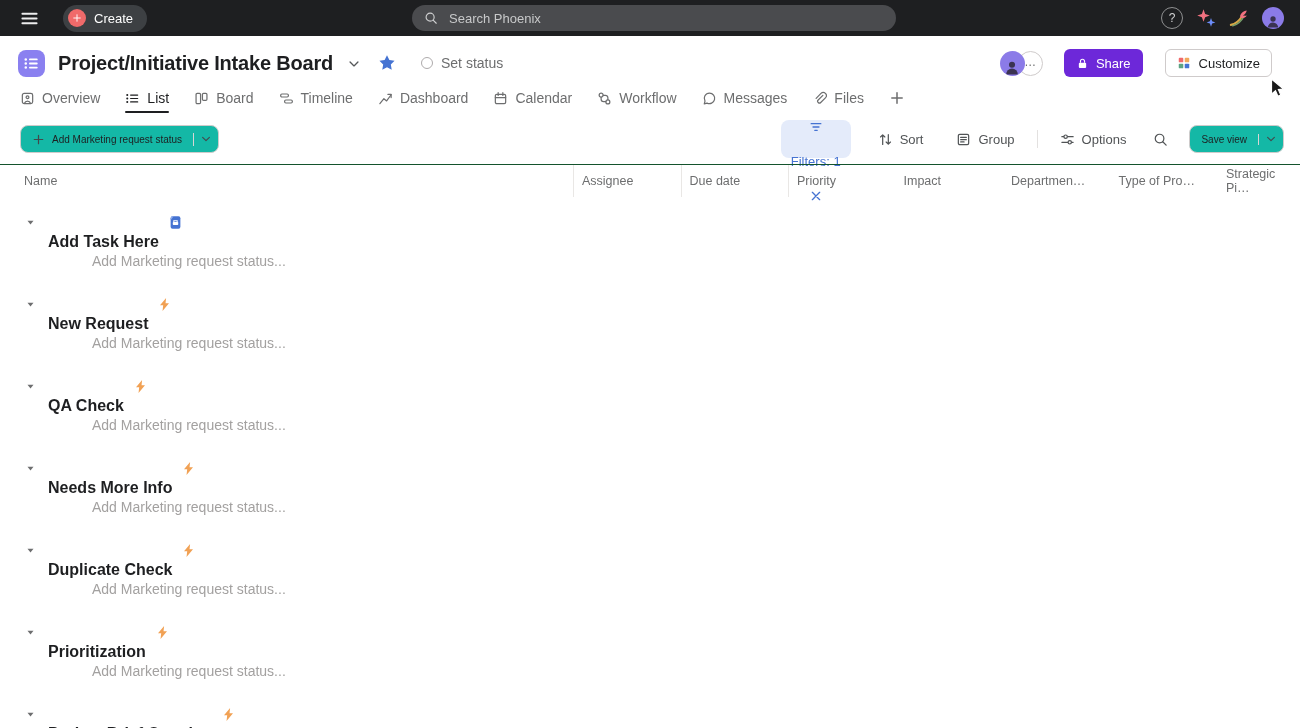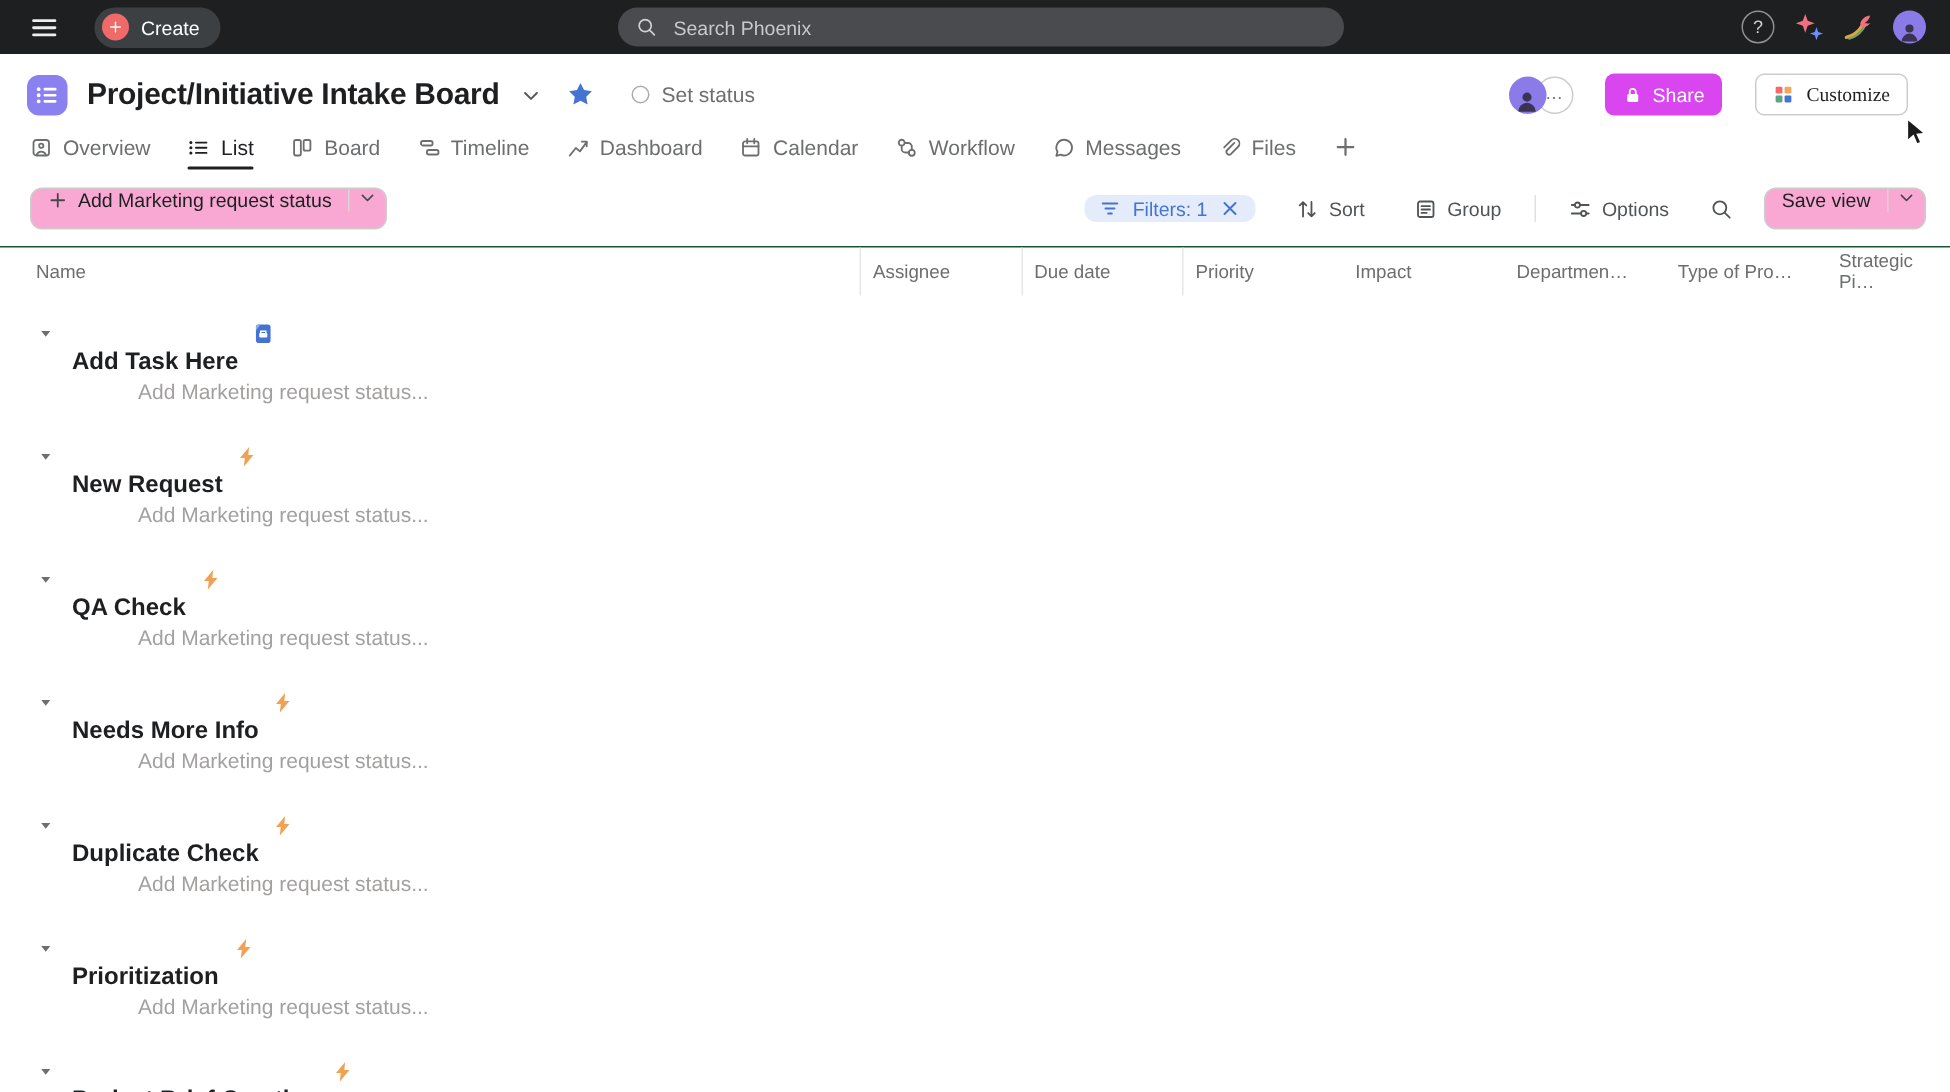--- a/index.html
+++ b/index.html
@@ -42,49 +42,49 @@
   .status-chip{display:flex;align-items:center;gap:8px;margin-left:16px;color:#6d6e6f;
     font-size:14px;cursor:pointer;}
   .status-circle{width:12px;height:12px;border:1.2px solid #aeabac;border-radius:50%;box-sizing:border-box;}
   .title-right{margin-left:auto;display:flex;align-items:center;}
   .member-avatar{width:25px;height:25px;border-radius:50%;background:#8b7be8;overflow:hidden;
     display:flex;align-items:flex-end;justify-content:center;position:relative;z-index:2;cursor:pointer;}
   .member-avatar .icon{width:18px;height:18px;}
   .more-btn{width:25px;height:25px;border-radius:50%;border:1px solid #cfcbcb;background:#fff;
     margin-left:-7px;display:flex;align-items:center;justify-content:center;color:#6d6e6f;
     font-size:12px;letter-spacing:0.5px;z-index:1;font-family:inherit;cursor:pointer;padding-bottom:4px;box-sizing:border-box;}
-  .share-btn{display:flex;align-items:center;gap:7px;background:#d946ef;color:#fff;border:none;
+  .share-btn{display:flex;align-items:center;gap:7px;background:#6d28d9;color:#fff;border:none;
     font-size:13px;height:28px;padding:0 12px;border-radius:6px;margin-left:21px;font-family:inherit;cursor:pointer;}
   .share-btn .icon{width:13px;height:13px;}
   .customize-btn{display:flex;align-items:center;gap:8px;border:1px solid #cfcbcb;background:#fff;
     color:#1e1f21;font-size:13px;height:28px;padding:0 11px;border-radius:6px;margin-left:22px;
-    font-family:Liberation Serif, serif;cursor:pointer;}
+    font-family:Liberation Sans, sans-serif;cursor:pointer;}
   .customize-btn .icon{width:14px;height:14px;}
 
   
   .tabs{position:absolute;top:84px;left:20px;height:28px;display:flex;align-items:center;gap:25px;}
   .tab{display:flex;align-items:center;gap:7px;color:#6d6e6f;font-size:14px;height:28px;
     position:relative;cursor:pointer;}
   .tab .icon{width:15px;height:15px;}
   .tab.active{color:#1e1f21;}
   .tab.active:after{content:"";position:absolute;left:0;right:0;bottom:-1px;height:2.5px;
     background:#1e1f21;border-radius:2px;}
   .add-tab{width:16px;height:16px;color:#6d6e6f;margin-left:0px;cursor:pointer;}
 
   
   .toolbar{position:absolute;top:125px;left:20px;right:16px;height:28px;display:flex;align-items:center;}
-  .split-btn{display:flex;align-items:flex-start;height:28px;border:1px solid #cfcbcb;border-radius:8px;
-    background:#f9a8d4;font-size:13px;box-sizing:border-box;overflow:hidden;}
+  .split-btn{display:flex;align-items:center;height:28px;border:1px solid #cfcbcb;border-radius:8px;
+    background:#14b8a6;font-size:10px;box-sizing:border-box;overflow:hidden;}
   .split-main{display:flex;align-items:center;gap:7px;padding:0 11px;border-right:1px solid #d8d5d4;cursor:pointer;}
   .split-main .icon{width:13px;height:13px;color:#44484b;}
   .split-caret{display:flex;align-items:center;padding:0 6px;color:#44484b;cursor:pointer;}
   .split-caret .icon{width:12px;height:12px;}
   .toolbar-right{margin-left:auto;display:flex;align-items:center;gap:21px;}
-  .filters-pill{display:flex;align-items:center;gap:8px;background:#e4ebfa;color:#4573d2;
-    height:18px;padding:0 10px;border-radius:8px;font-size:13px;cursor:pointer;}
+  .filters-pill{display:flex;align-items:center;gap:20px;background:#e4ebfa;color:#4573d2;
+    height:38px;padding:0 10px;border-radius:8px;font-size:13px;cursor:pointer;flex-direction:column;}
   .filters-pill .icon{width:14px;height:14px;}
   .tool-item{display:flex;align-items:center;gap:7px;color:#515456;font-size:13px;cursor:pointer;background:none;border:none;font-family:inherit;}
   .tool-item .icon{width:15px;height:15px;}
   .v-divider{width:1px;height:18px;background:#e3e1e0;margin:0 -5px;}
   .search-tool{width:15px;height:15px;color:#515456;cursor:pointer;}
 
   
   .cols{position:absolute;top:164px;left:0;right:0;height:32px;border-top:1px solid #14532d;
     display:flex;align-items:stretch;color:#6d6e6f;font-size:12.5px;}
   .col{box-sizing:border-box;padding-left:8px;display:flex;align-items:center;}

